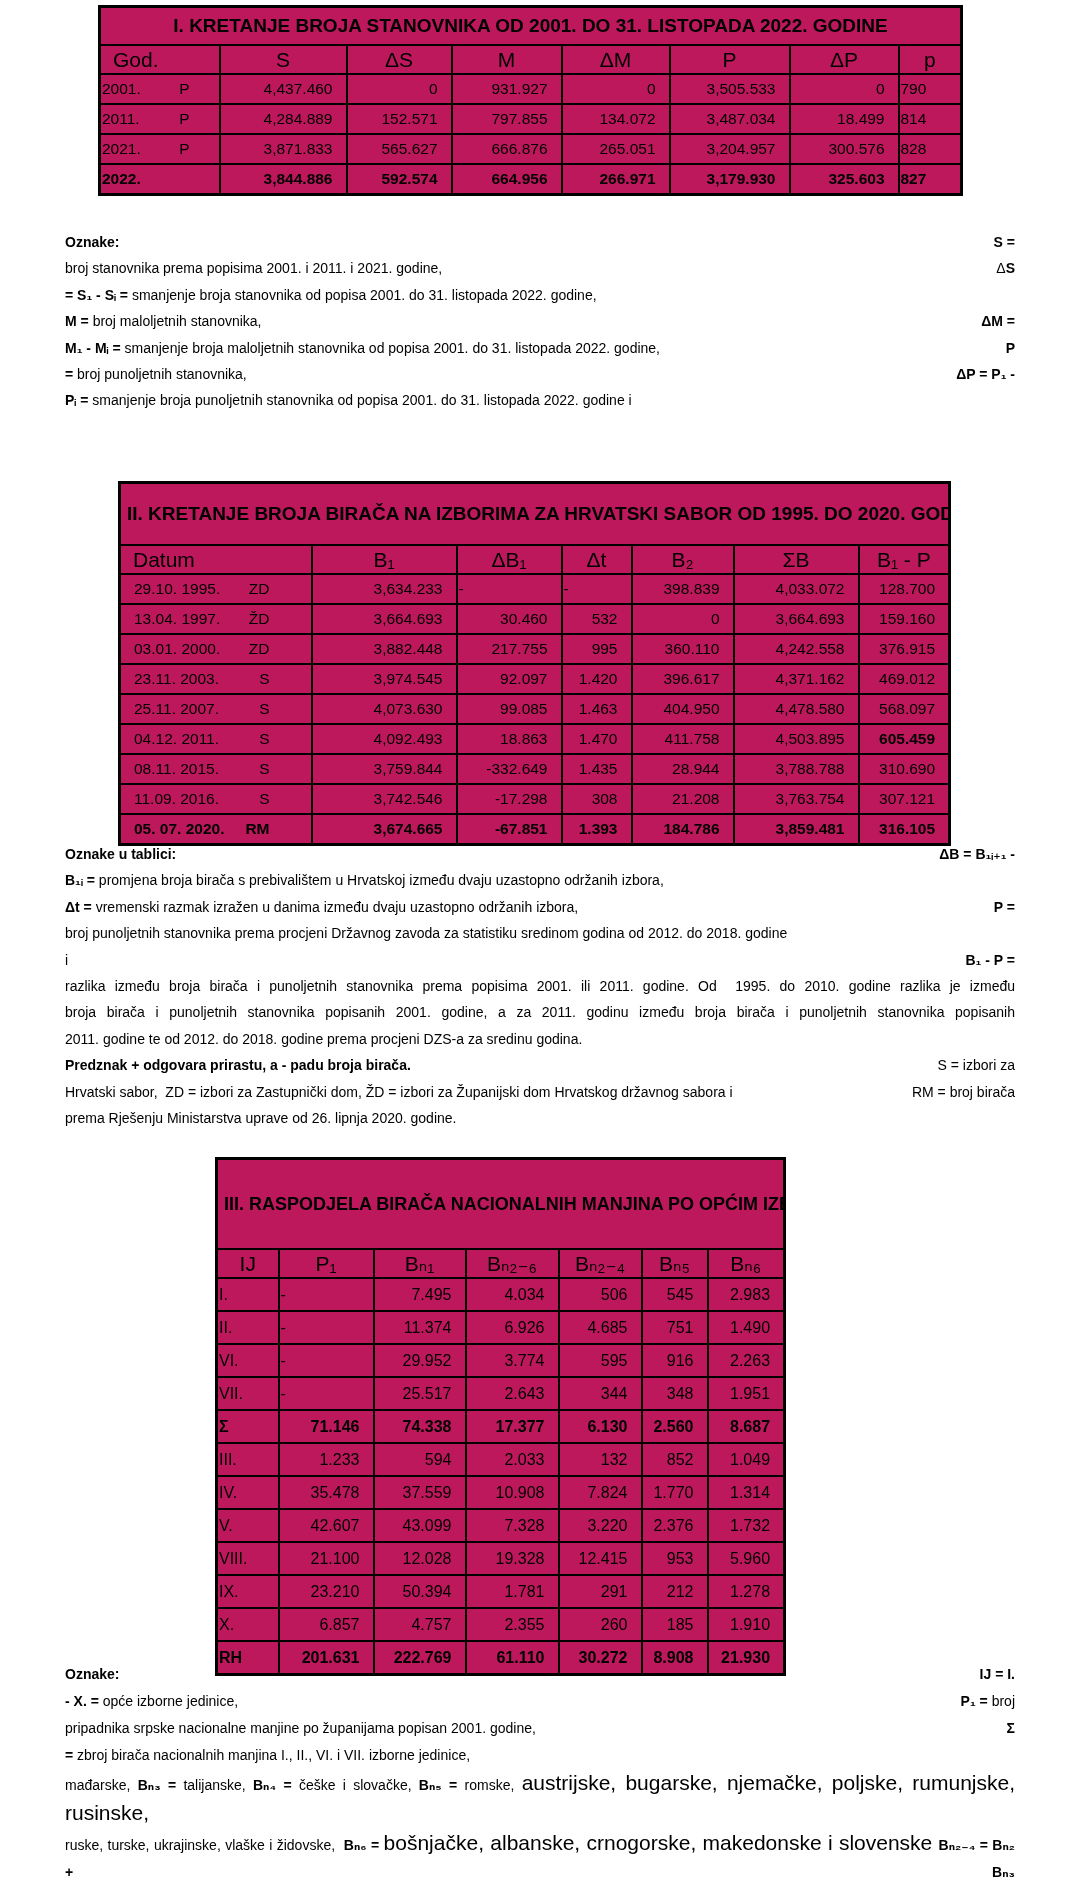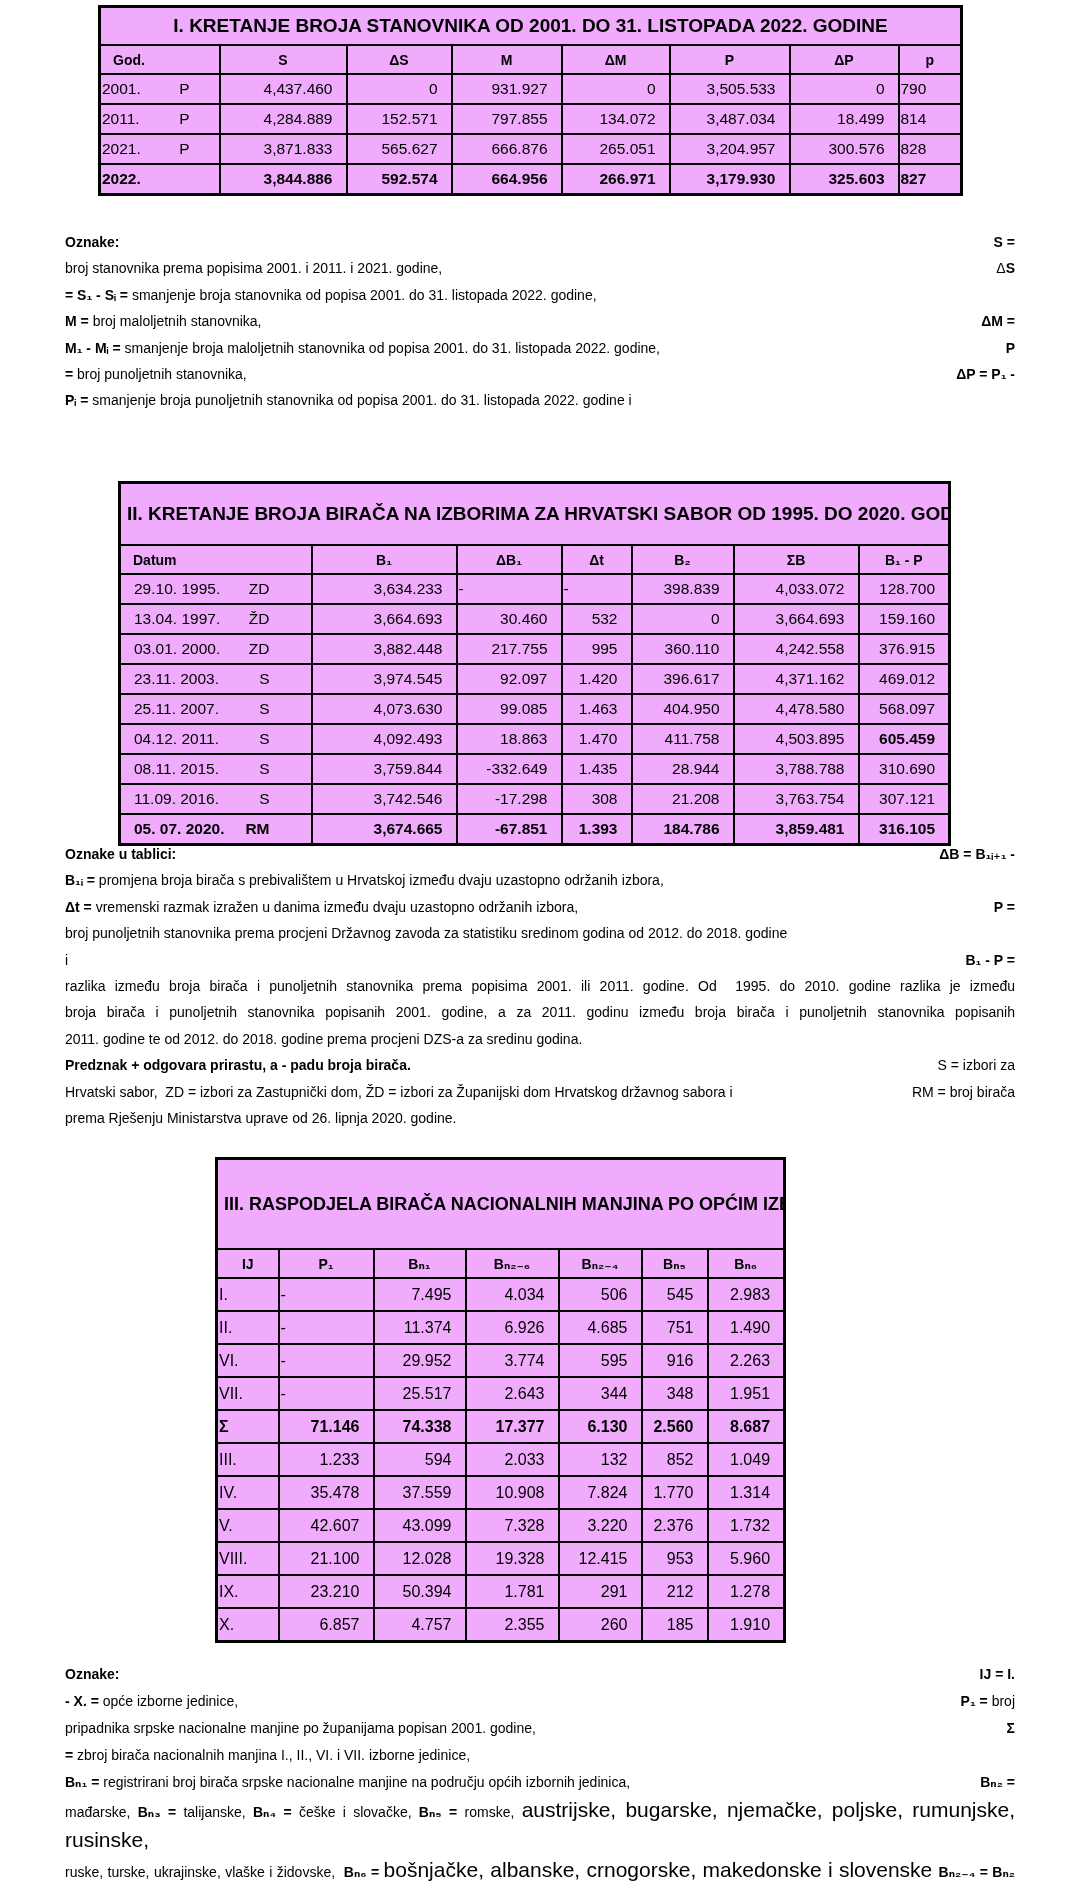--- a/index.html
+++ b/index.html
@@ -4,29 +4,29 @@
 <style>
   html,body { margin:0; padding:0; }
   body {
     width:1079px; height:1889px; position:relative; background:#ffffff;
     font-family:"Liberation Sans","DejaVu Sans",sans-serif; color:#000;
     overflow:hidden;
   }
   .abs { position:absolute; }
 
   
-  table.tbl { border-collapse:collapse; table-layout:fixed; border:3px solid #000; background:#f0abfc; }
+  table.tbl { border-collapse:collapse; table-layout:fixed; border:3px solid #000; background:#be185d; }
   .tbl th, .tbl td { border:2px solid #000; overflow:hidden; white-space:nowrap; }
   .ttitle {
     font-weight:bold; font-size:19px; text-align:center; vertical-align:middle;
     white-space:pre-wrap; line-height:28px; height:34px; padding:1px 6px;
   }
   .t2 .ttitle { height:58px; }
   .t3 .ttitle { font-size:18px; height:86px; }
-  .hdr th { font-weight:bold; font-size:14px; text-align:center; height:27px; padding:0 4px; }
+  .hdr th { font-weight:normal; font-size:21px; text-align:center; height:27px; padding:0 4px; }
   .t1 .hdr th:first-child, .t2 .hdr th:first-child { text-align:left; padding-left:12px; }
   .t1 td, .t2 td { font-size:15.5px; height:26px; }
   .t3 td { font-size:16px; height:29px; }
   .num { text-align:right; padding-right:13px; }
   .ctr { text-align:left; }
   .b { font-weight:bold; }
   .small { font-size:13px; }
   .bold-row td { font-weight:bold; }
   .fwrap { display:flex; justify-content:space-between; align-items:center; }
   .t1 .fwrap { padding:0 28px 0 0; }
@@ -442,27 +442,35 @@
         </tr>
         <tr>
           <td class="ctr">X.</td>
           <td class="num small">6.857</td>
           <td class="num">4.757</td>
           <td class="num">2.355</td>
           <td class="num">260</td>
           <td class="num">185</td>
           <td class="num">1.910</td>
         </tr>
+        <tr class="bold-row">
+          <td class="ctr">RH</td>
+          <td class="num small">201.631</td>
+          <td class="num">222.769</td>
+          <td class="num">61.110</td>
+          <td class="num">30.272</td>
+          <td class="num">8.908</td>
+          <td class="num">21.930</td>
+        </tr>
       </tbody>
   </table>
 
   <div class="notes n3 abs">
       <div class="nline split"><span><span class="seg b">Oznake:</span></span><span><span class="seg b">IJ = I.</span></span></div>
       <div class="nline split"><span><span class="seg b">- X. = </span><span class="seg">opće izborne jedinice,</span></span><span><span class="seg b">P₁ = </span><span class="seg">broj</span></span></div>
       <div class="nline split"><span><span class="seg">pripadnika srpske nacionalne manjine po županijama popisan 2001. godine,</span></span><span><span class="seg b">Σ</span></span></div>
       <div class="nline"><span><span class="seg b">= </span><span class="seg">zbroj birača nacionalnih manjina I., II., VI. i VII. izborne jedinice,</span></span></div>
-      <div class="nline split"><span><span class="seg b">Bₙ₁ = </span><span class="seg">registrirani broj birača srpske nacionalne manjine na području općih izbornih jedinica,</span></span><span><span class="seg b">Bₙ₂ =</span></span></div>
       <div class="nline fill"><span><span class="seg">mađarske, </span><span class="seg b">Bₙ₃ = </span><span class="seg">talijanske, </span><span class="seg b">Bₙ₄ = </span><span class="seg">češke i slovačke, </span><span class="seg b">Bₙ₅ = </span><span class="seg">romske, </span><span class="seg lg">austrijske, bugarske, njemačke, poljske, rumunjske, rusinske,</span></span></div>
       <div class="nline fill"><span><span class="seg">ruske, turske, ukrajinske, vlaške i židovske,  </span><span class="seg b">Bₙ₆ = </span><span class="seg lg">bošnjačke, albanske, crnogorske, makedonske i slovenske </span><span class="seg b">Bₙ₂₋₄ = Bₙ₂ + Bₙ₃</span></span></div>
       <div class="nline"><span><span class="seg b">+Bₙ₄ </span><span class="seg">i </span><span class="seg b">Bₙ₂₋₆ = Bₙ₂ + Bₙ₃ +Bₙ₄ + Bₙ₅ + Bₙ₆ = </span><span class="seg">ukupni broj birača nacionalnih manjina 0sim srpske registriran u XII. izbornoj jedinici.</span></span></div>
     </div>
 
 </div>
 
 </body></html>

